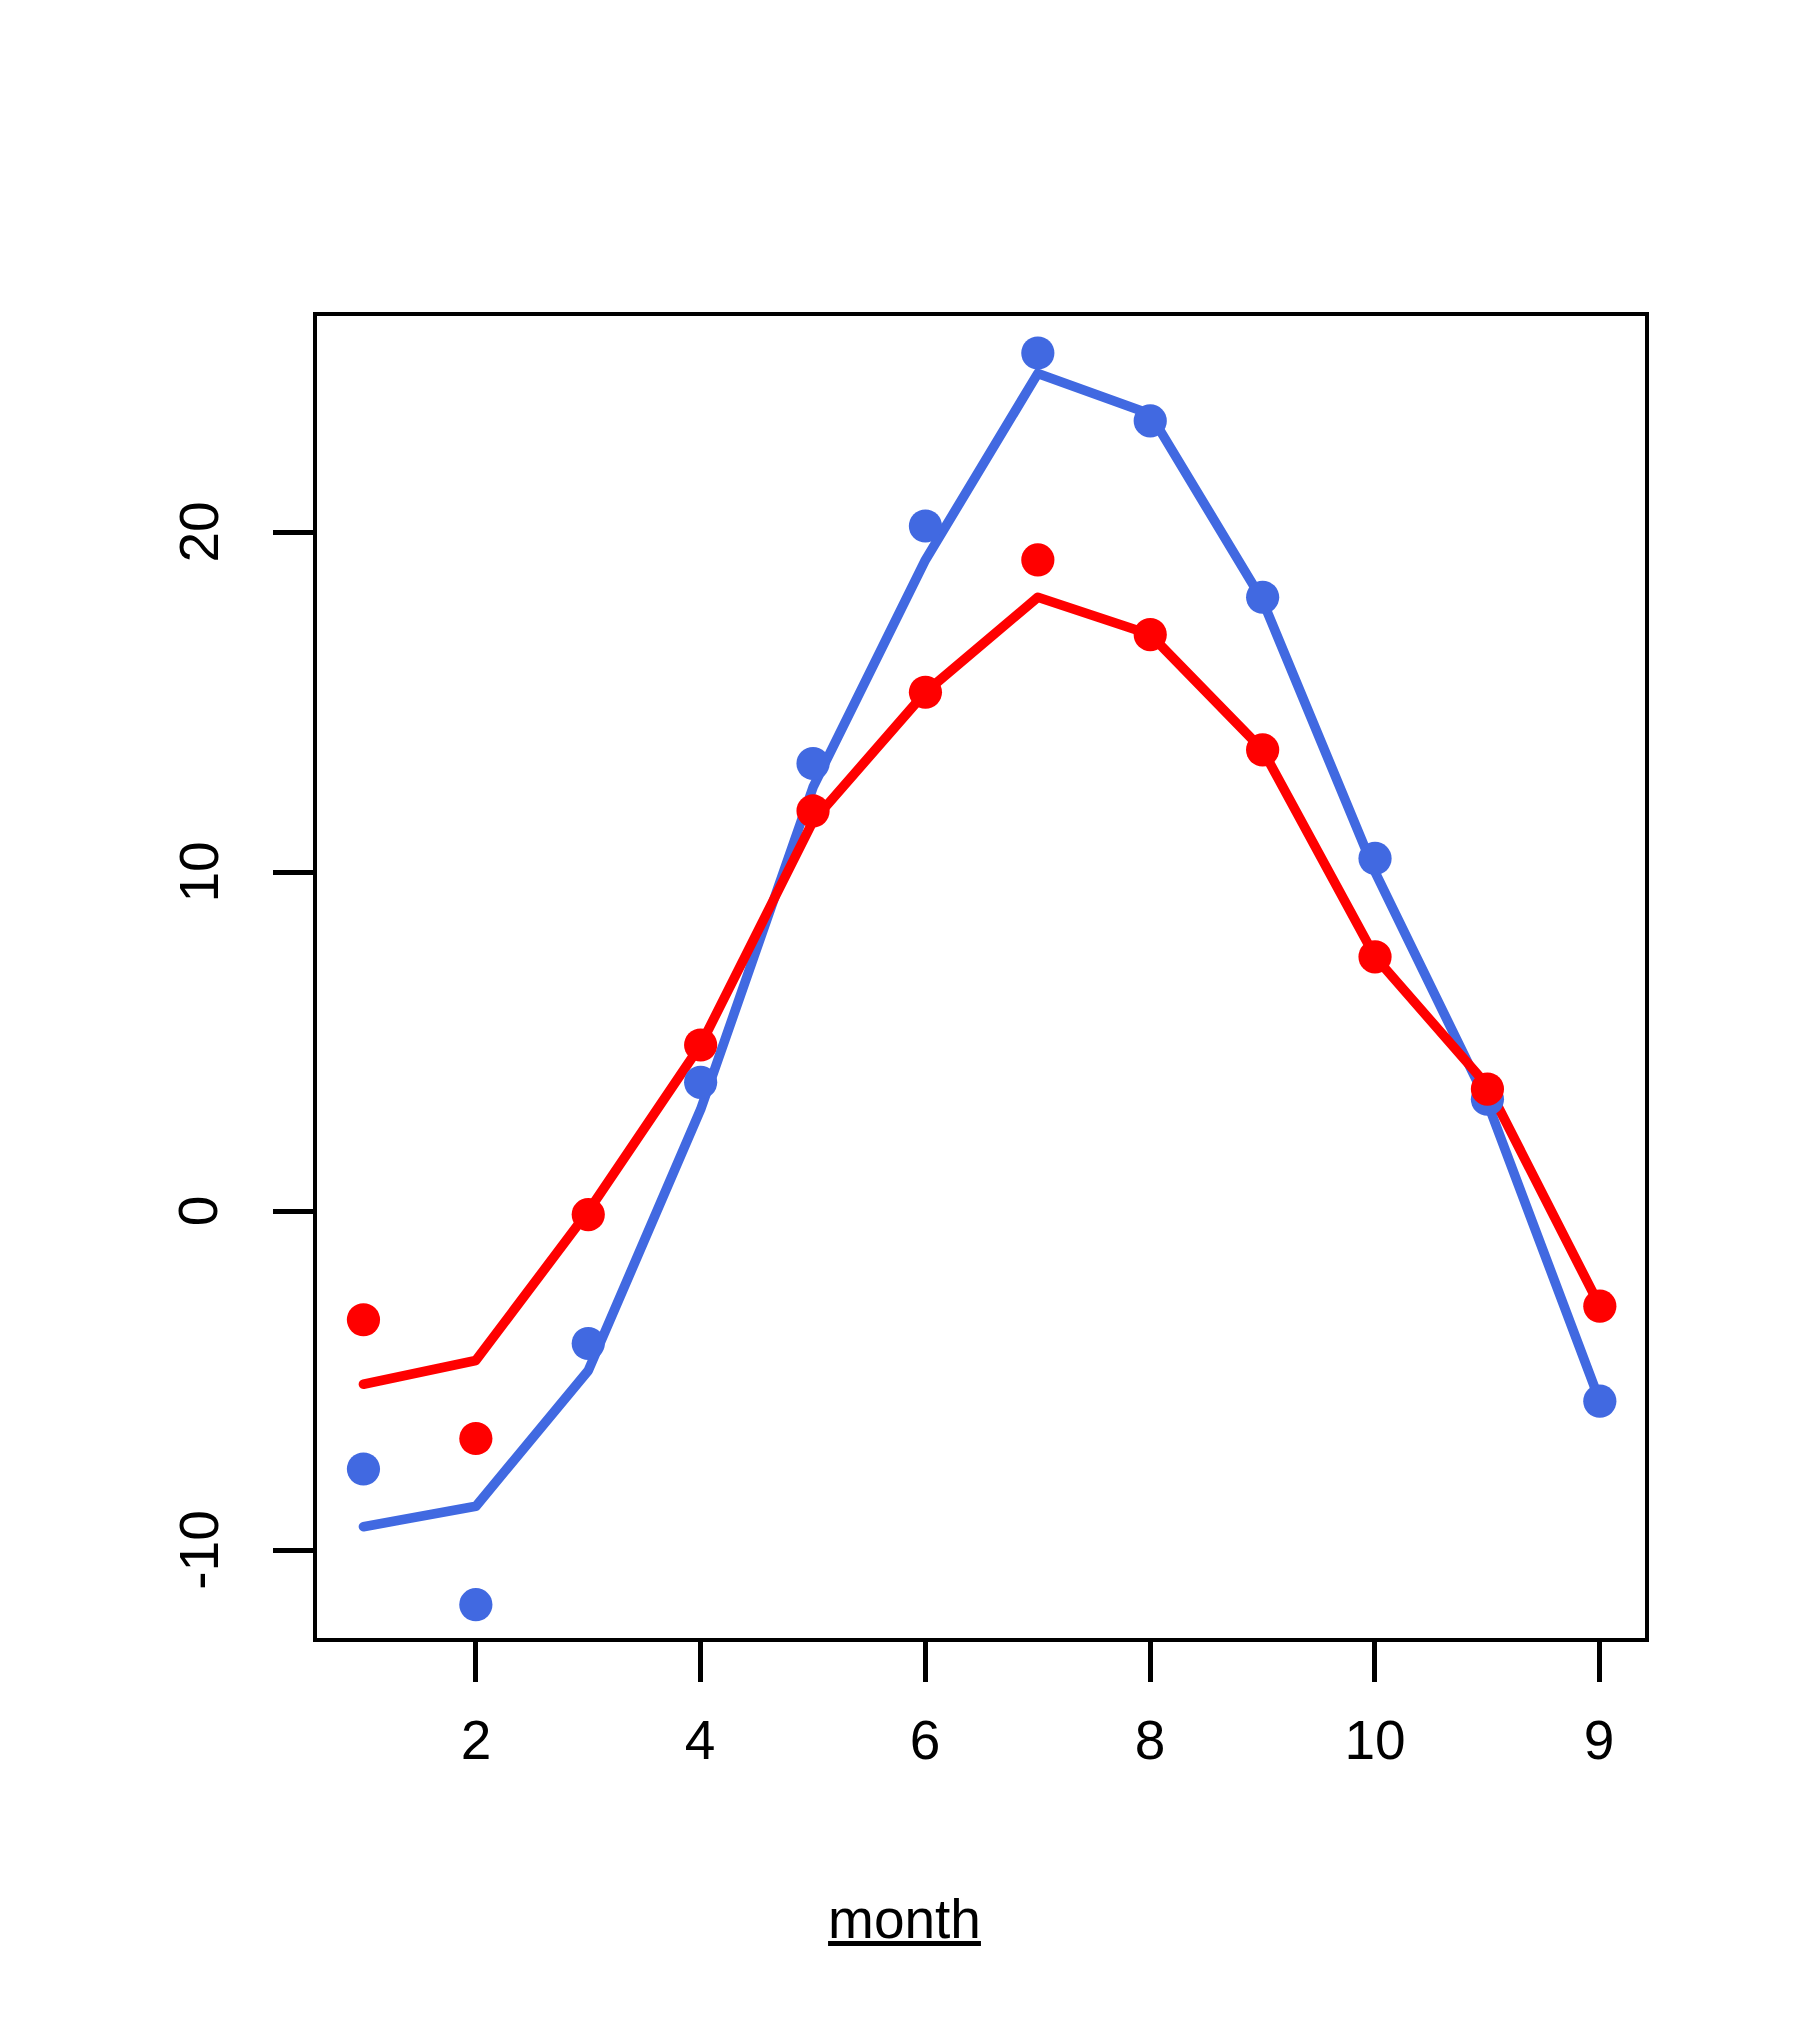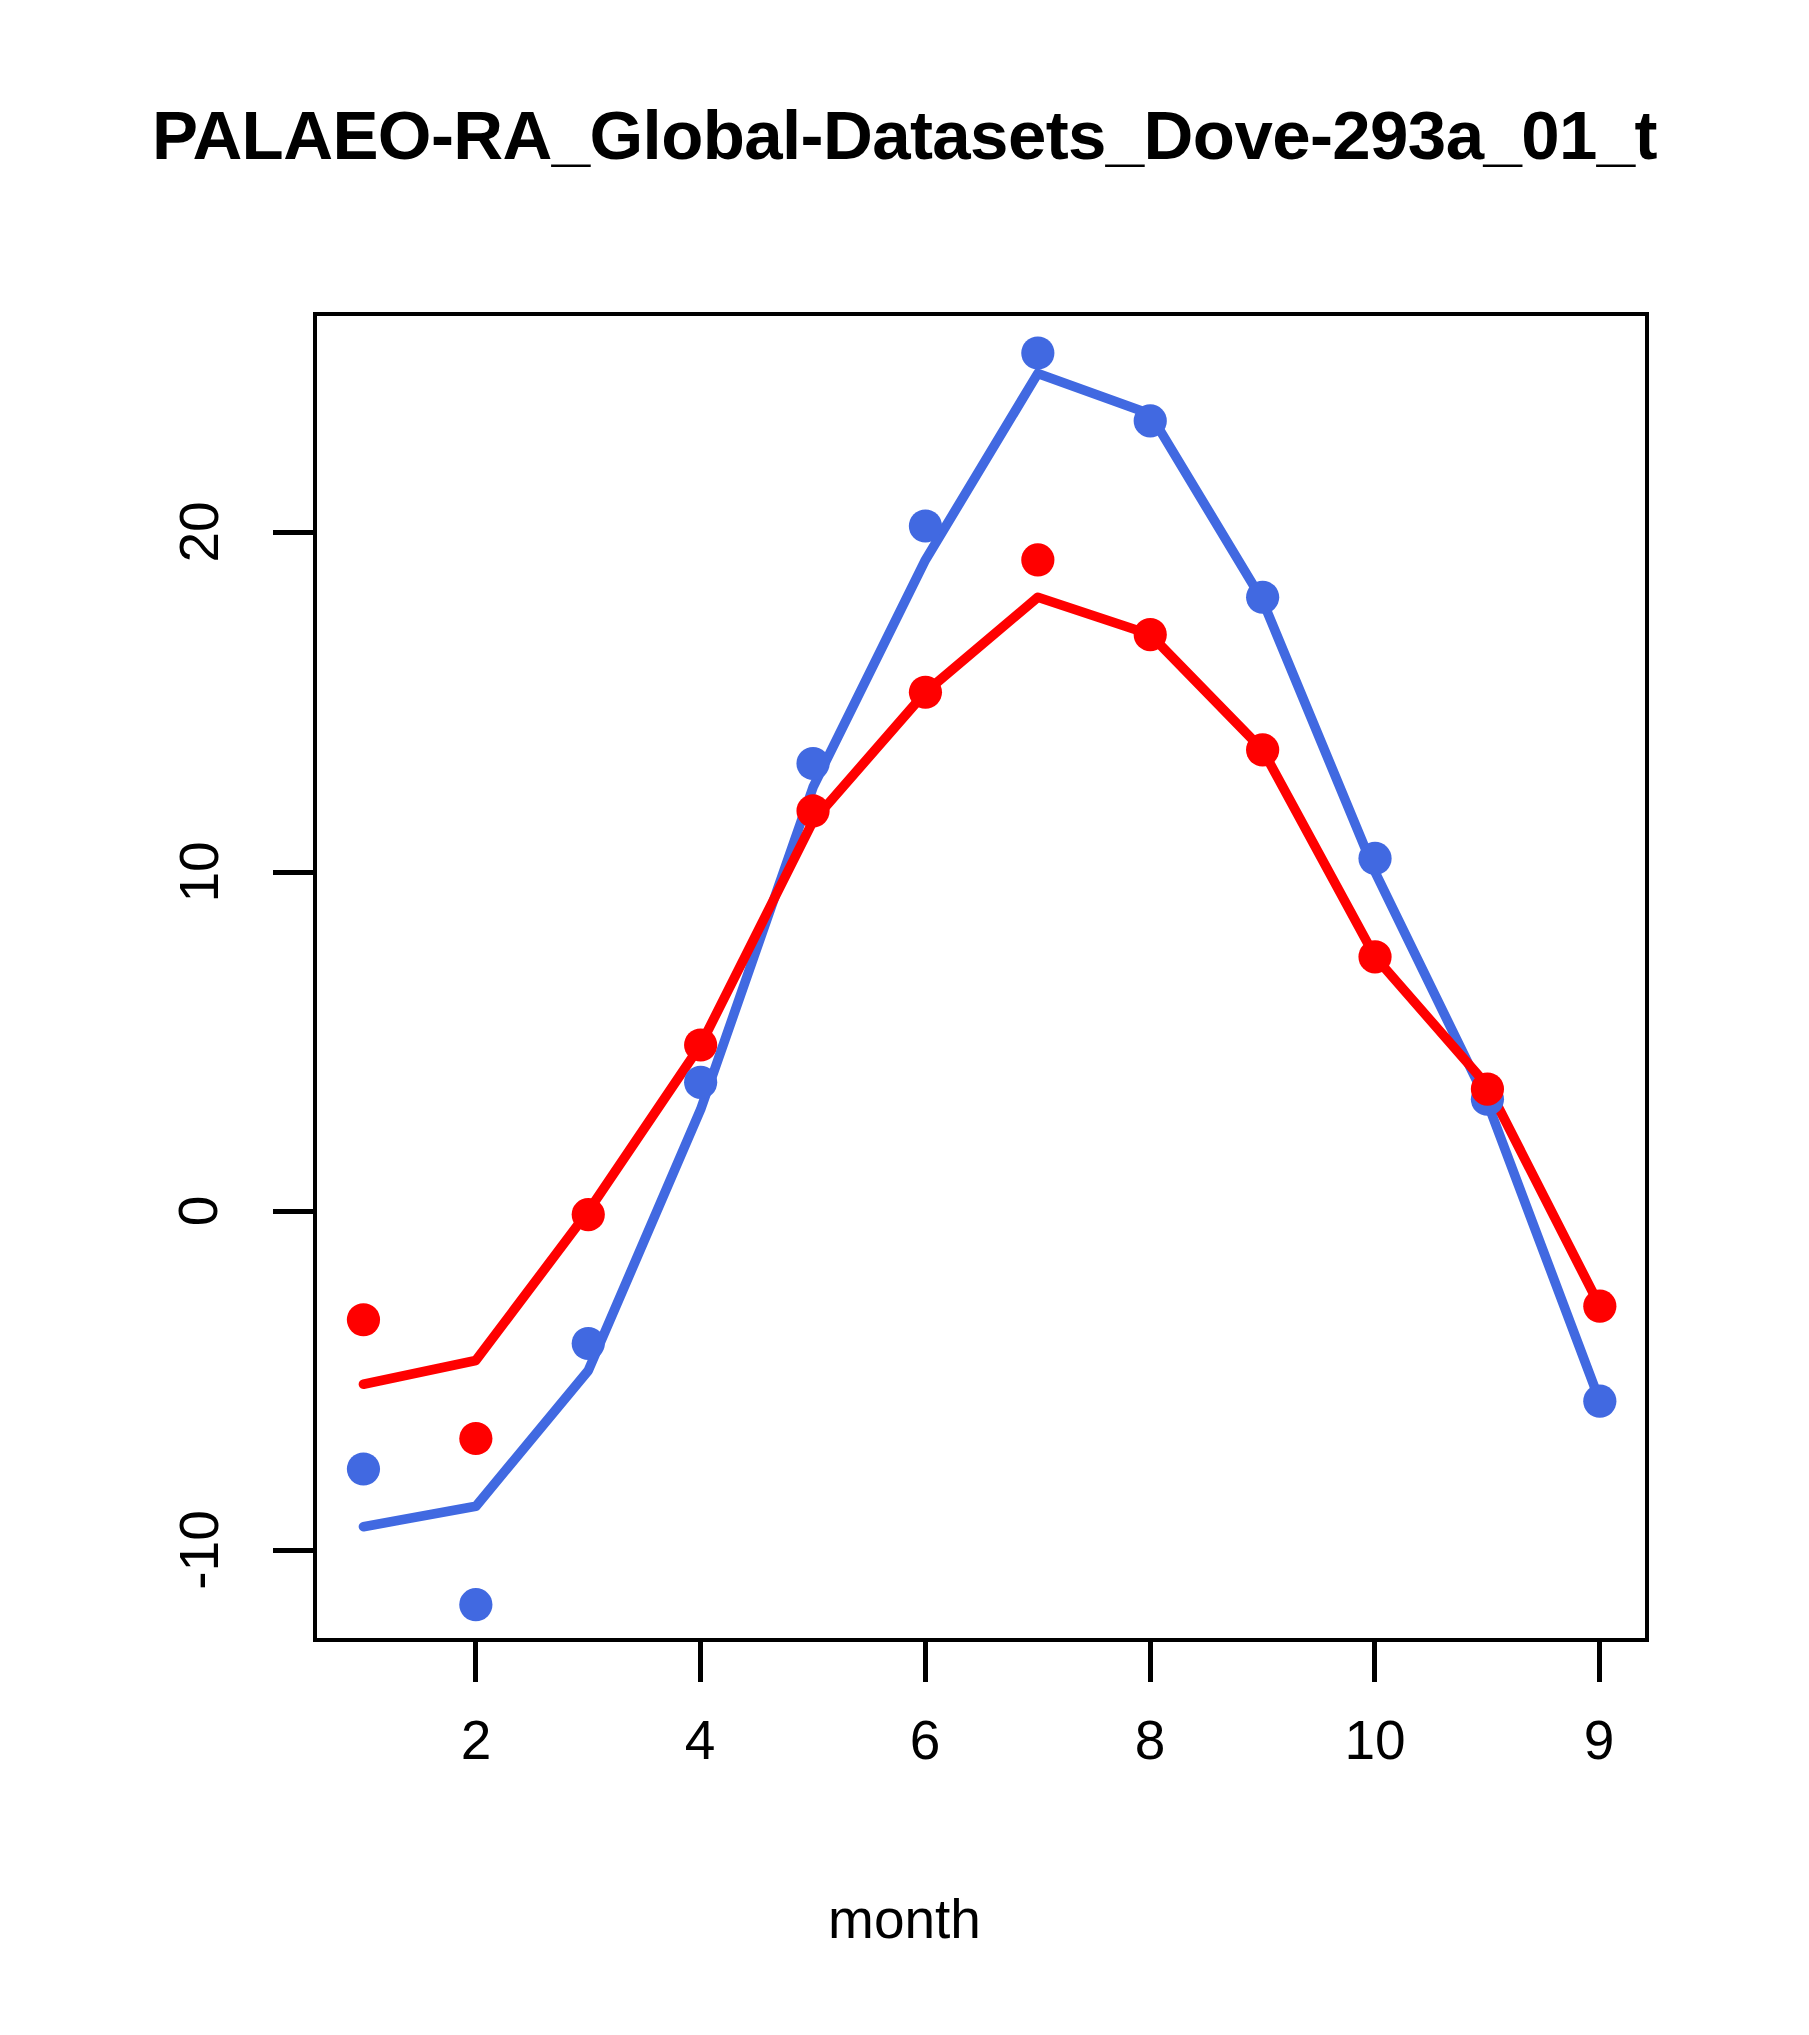--- a/index.html
+++ b/index.html
@@ -97,28 +97,28 @@
   }
   #xaxis-title {
     position: absolute;
     left: 0;
     top: 1887px;
     width: 1809px;
     text-align: center;
     font-size: 55px;
     color: #000000;
     font-family: "Liberation Sans", sans-serif;
+    text-decoration: underline;
   }
 </style>
 </head>
 <body>
 
 <div id="root">
 
-  <div id="chart-title">PALAEO-RA_Global-Datasets_Dove-293a_01_t</div>
 
   <div id="plot-frame"></div>
 
   <svg id="plot-svg" viewBox="0 0 2092 2084" preserveAspectRatio="none">
     <g id="series-layer">
         <polyline points="79,1903.295 255,1871.4049999999997 431,1658.8049999999998 607,1249.55 783,744.625 959,388.5200000000001 1135,96.19500000000016 1311,159.97500000000014 1487,452.30000000000007 1663,877.5 1839,1238.92 2015,1706.6399999999999" fill="none" stroke="#4169E1" stroke-width="15" stroke-linecap="round" stroke-linejoin="round"></polyline>
         <polyline points="79,1680.065 255,1642.8600000000001 431,1409 607,1148.565 783,797.7750000000001 959,595.8049999999998 1135,446.9849999999999 1311,505.45000000000005 1487,686.1600000000001 1663,1010.375 1839,1212.345 2015,1557.82" fill="none" stroke="#FF0000" stroke-width="15" stroke-linecap="round" stroke-linejoin="round"></polyline>
         <circle cx="79" cy="1812.94" r="26" fill="#4169E1"></circle>
         <circle cx="255" cy="2025.54" r="26" fill="#4169E1"></circle>
         <circle cx="431" cy="1616.2849999999999" r="26" fill="#4169E1"></circle>

